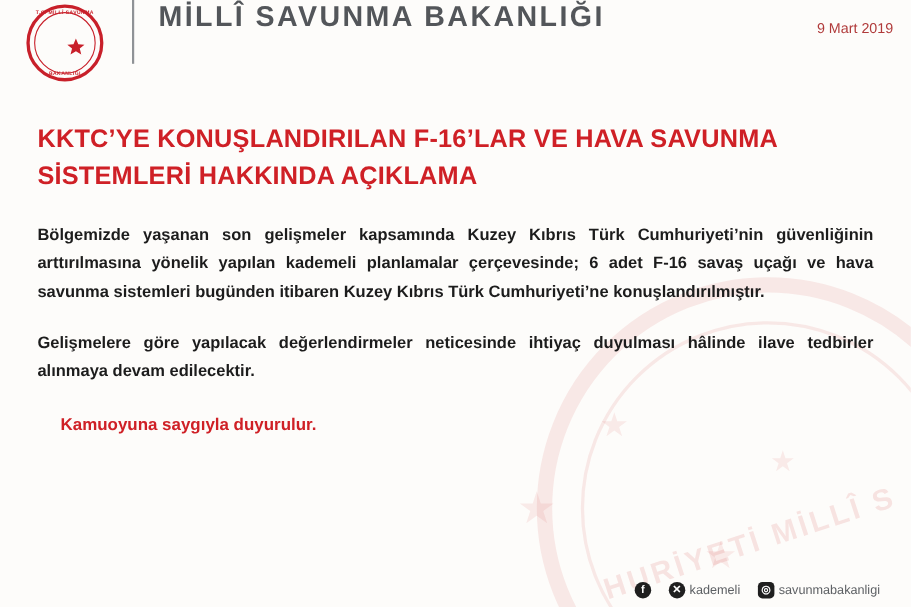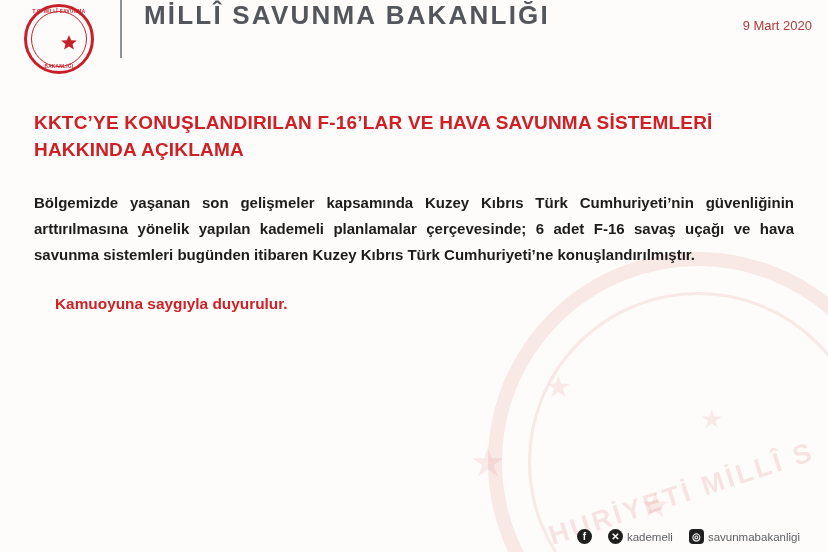--- a/index.html
+++ b/index.html
@@ -150,21 +150,21 @@
     white-space: nowrap;
   }
 
   
   .content {
     position: relative;
     padding: 18px 34px 0 34px;
   }
   .headline {
     color: #cf2026;
-    font-size: 19px;
+    font-size: 23px;
     font-weight: bold;
     line-height: 1.42;
     letter-spacing: 0.2px;
     margin-bottom: 26px;
   }
   .para {
     color: #1c1c1c;
     font-size: 15px;
     font-weight: bold;
     line-height: 1.72;
@@ -249,26 +249,27 @@
         <polygon points="33,18 35.2,23.2 40.8,23.6 36.5,27.2 37.9,32.6 33,29.6 28.1,32.6 29.5,27.2 25.2,23.6 30.8,23.2" fill="#c8202a"></polygon>
       </svg>
     </div>
 
     <div class="header-divider"></div>
 
     <div class="title-block">
       <div class="ministry-title">MİLLÎ SAVUNMA BAKANLIĞI</div>
     </div>
 
-    <div class="date">9 Mart 2020</div>
+    <div class="date">9 Mart 2019</div>
   </div>
 
   <div class="content">
     <div class="headline">KKTC’YE KONUŞLANDIRILAN F-16’LAR VE HAVA SAVUNMA SİSTEMLERİ HAKKINDA AÇIKLAMA</div>
     <p class="para">Bölgemizde yaşanan son gelişmeler kapsamında Kuzey Kıbrıs Türk Cumhuriyeti’nin güvenliğinin arttırılmasına yönelik yapılan kademeli planlamalar çerçevesinde; 6 adet F-16 savaş uçağı ve hava savunma sistemleri bugünden itibaren Kuzey Kıbrıs Türk Cumhuriyeti’ne konuşlandırılmıştır.</p>
+    <p class="para">Gelişmelere göre yapılacak değerlendirmeler neticesinde ihtiyaç duyulması hâlinde ilave tedbirler alınmaya devam edilecektir.</p>
     <div class="closing">Kamuoyuna saygıyla duyurulur.</div>
   </div>
 
   <div class="footer">
     <div class="socials">
       <div class="soc">
         <span class="soc-icon fb">f</span>
       </div>
       <div class="soc">
         <span class="soc-icon x">✕</span>

